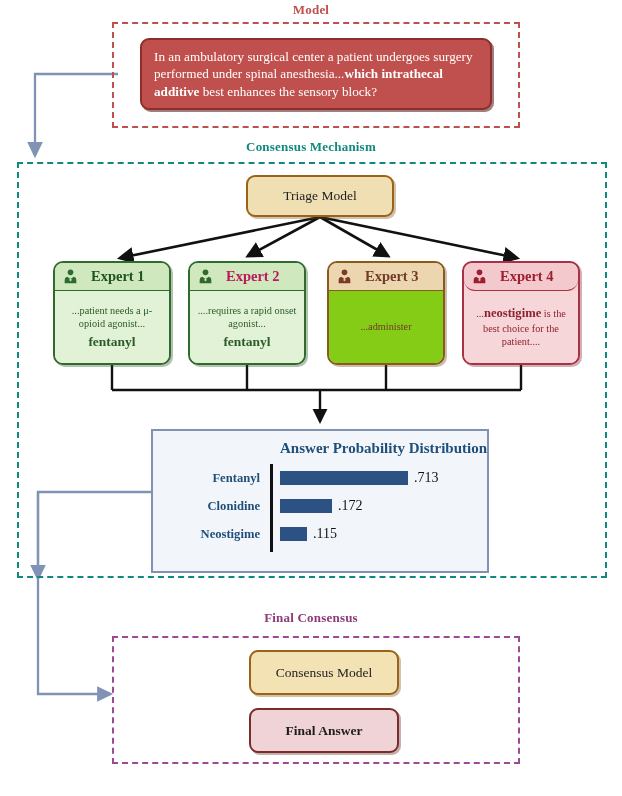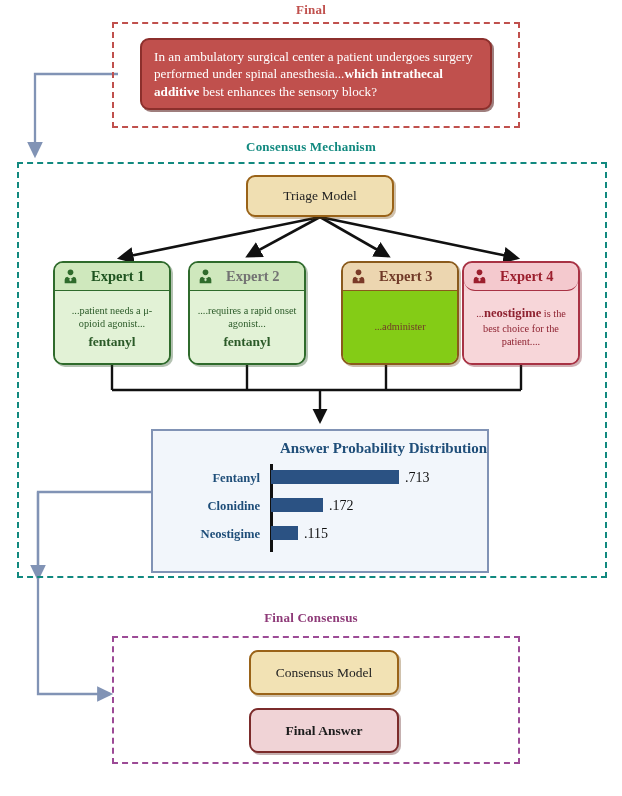--- a/index.html
+++ b/index.html
@@ -60,44 +60,44 @@
   .expert-body .hl{font-weight:bold;font-size:12.6px;}
   .ico{width:17px;height:15px;flex:0 0 auto;display:block;}
 
   #e1{left:53px;border:2.6px solid #2f6b2c;background:#d9ecc9;
       box-shadow:2px 2px 0 rgba(40,80,35,.35);}
   #e1 .expert-head{background:#cfe8bd;border-bottom:1.6px solid #2f6b2c;color:#1f5420;}
   #e1 .expert-body{background:#e2f2d6;color:#2b5a28;}
 
   #e2{left:188px;border:2.6px solid #2f6b2c;background:#d9ecc9;
       box-shadow:2px 2px 0 rgba(40,80,35,.35);}
-  #e2 .expert-head{background:#cfe8bd;border-bottom:1.6px solid #2f6b2c;color:#737373;}
+  #e2 .expert-head{background:#cfe8bd;border-bottom:1.6px solid #2f6b2c;color:#be185d;}
   #e2 .expert-body{background:#e2f2d6;color:#2b5a28;}
 
-  #e3{left:341px;border:2.6px solid #8a5a1c;background:#e8cfa4;
+  #e3{left:327px;border:2.6px solid #8a5a1c;background:#e8cfa4;
       box-shadow:2px 2px 0 rgba(110,70,20,.35);}
   #e3 .expert-head{background:#ecd6b0;border-bottom:1.6px solid #8a5a1c;color:#713a28;}
   #e3 .expert-body{background:#84cc16;color:#713a28;}
 
   #e4{left:462px;border:2.6px solid #a83244;background:#f6d2d6;
       box-shadow:2px 2px 0 rgba(120,30,40,.35);}
   #e4 .expert-head{background:#f4c9ce;border-bottom:1.6px solid #a83244;color:#9c1f2e;border-radius:11px;}
   #e4 .expert-body{background:#f7d6d9;color:#8e2230;}
 
   
   #chart-panel{position:absolute;left:151px;top:429px;width:338px;height:144px;
                box-sizing:border-box;background:#f2f6fb;border:2px solid #8193b5;}
   #chart-title{text-align:right;color:#1f4e79;font-weight:bold;font-size:15px;
                margin-top:9px;}
   #chart-plot{position:relative;margin-top:7px;height:92px;}
   #chart-axis{position:absolute;left:117px;top:0;width:3px;height:88px;background:#111;}
   .row{position:absolute;left:0;width:100%;height:24px;display:flex;align-items:center;}
   .row .cat{width:112px;text-align:right;font-weight:bold;font-size:12.6px;
             color:#1f4e79;padding-right:5px;box-sizing:border-box;}
-  .row .barwrap{flex:1;display:flex;margin-left:6px;}
+  .row .barwrap{flex:1;display:flex;align-items:center;margin-left:6px;padding-left:9px;}
   .row .bar{height:14px;background:#2b5283;}
   .row .val{font-size:14px;color:#111;margin-left:6px;}
 
   
   #wires{position:absolute;left:0;top:0;width:622px;height:796px;overflow:visible;}
 </style>
 </head>
 <body>
 
 <div class="stage">
@@ -131,21 +131,21 @@
       <path d="M112,390 L521,390"></path>
       <path d="M320,390 L320,421" marker-end="url(#ah)"></path>
     </g>
 
     <g>
       <path d="M151,492 L38,492 L38,694 L110,694" stroke="#8193b5" stroke-width="2.3" fill="none" marker-end="url(#ab)"></path>
       <path d="M38,492 L38,578" stroke="#8193b5" stroke-width="2.3" fill="none" marker-end="url(#ab)"></path>
     </g>
   </svg>
 
-  <div class="sect-label" id="task-label">Final</div>
+  <div class="sect-label" id="task-label">Model</div>
   <div class="frame" id="task-frame"></div>
   <div class="node" id="task-box">
     <div><span>In an ambulatory surgical center a patient undergoes surgery performed under spinal anesthesia...</span><b>which intrathecal additive</b><span> best enhances the sensory block?</span></div>
   </div>
 
   <div class="sect-label" id="consensus-label">Consensus Mechanism</div>
   <div class="frame" id="consensus-frame"></div>
 
   <div class="node" id="triage-box">Triage Model</div>
 

